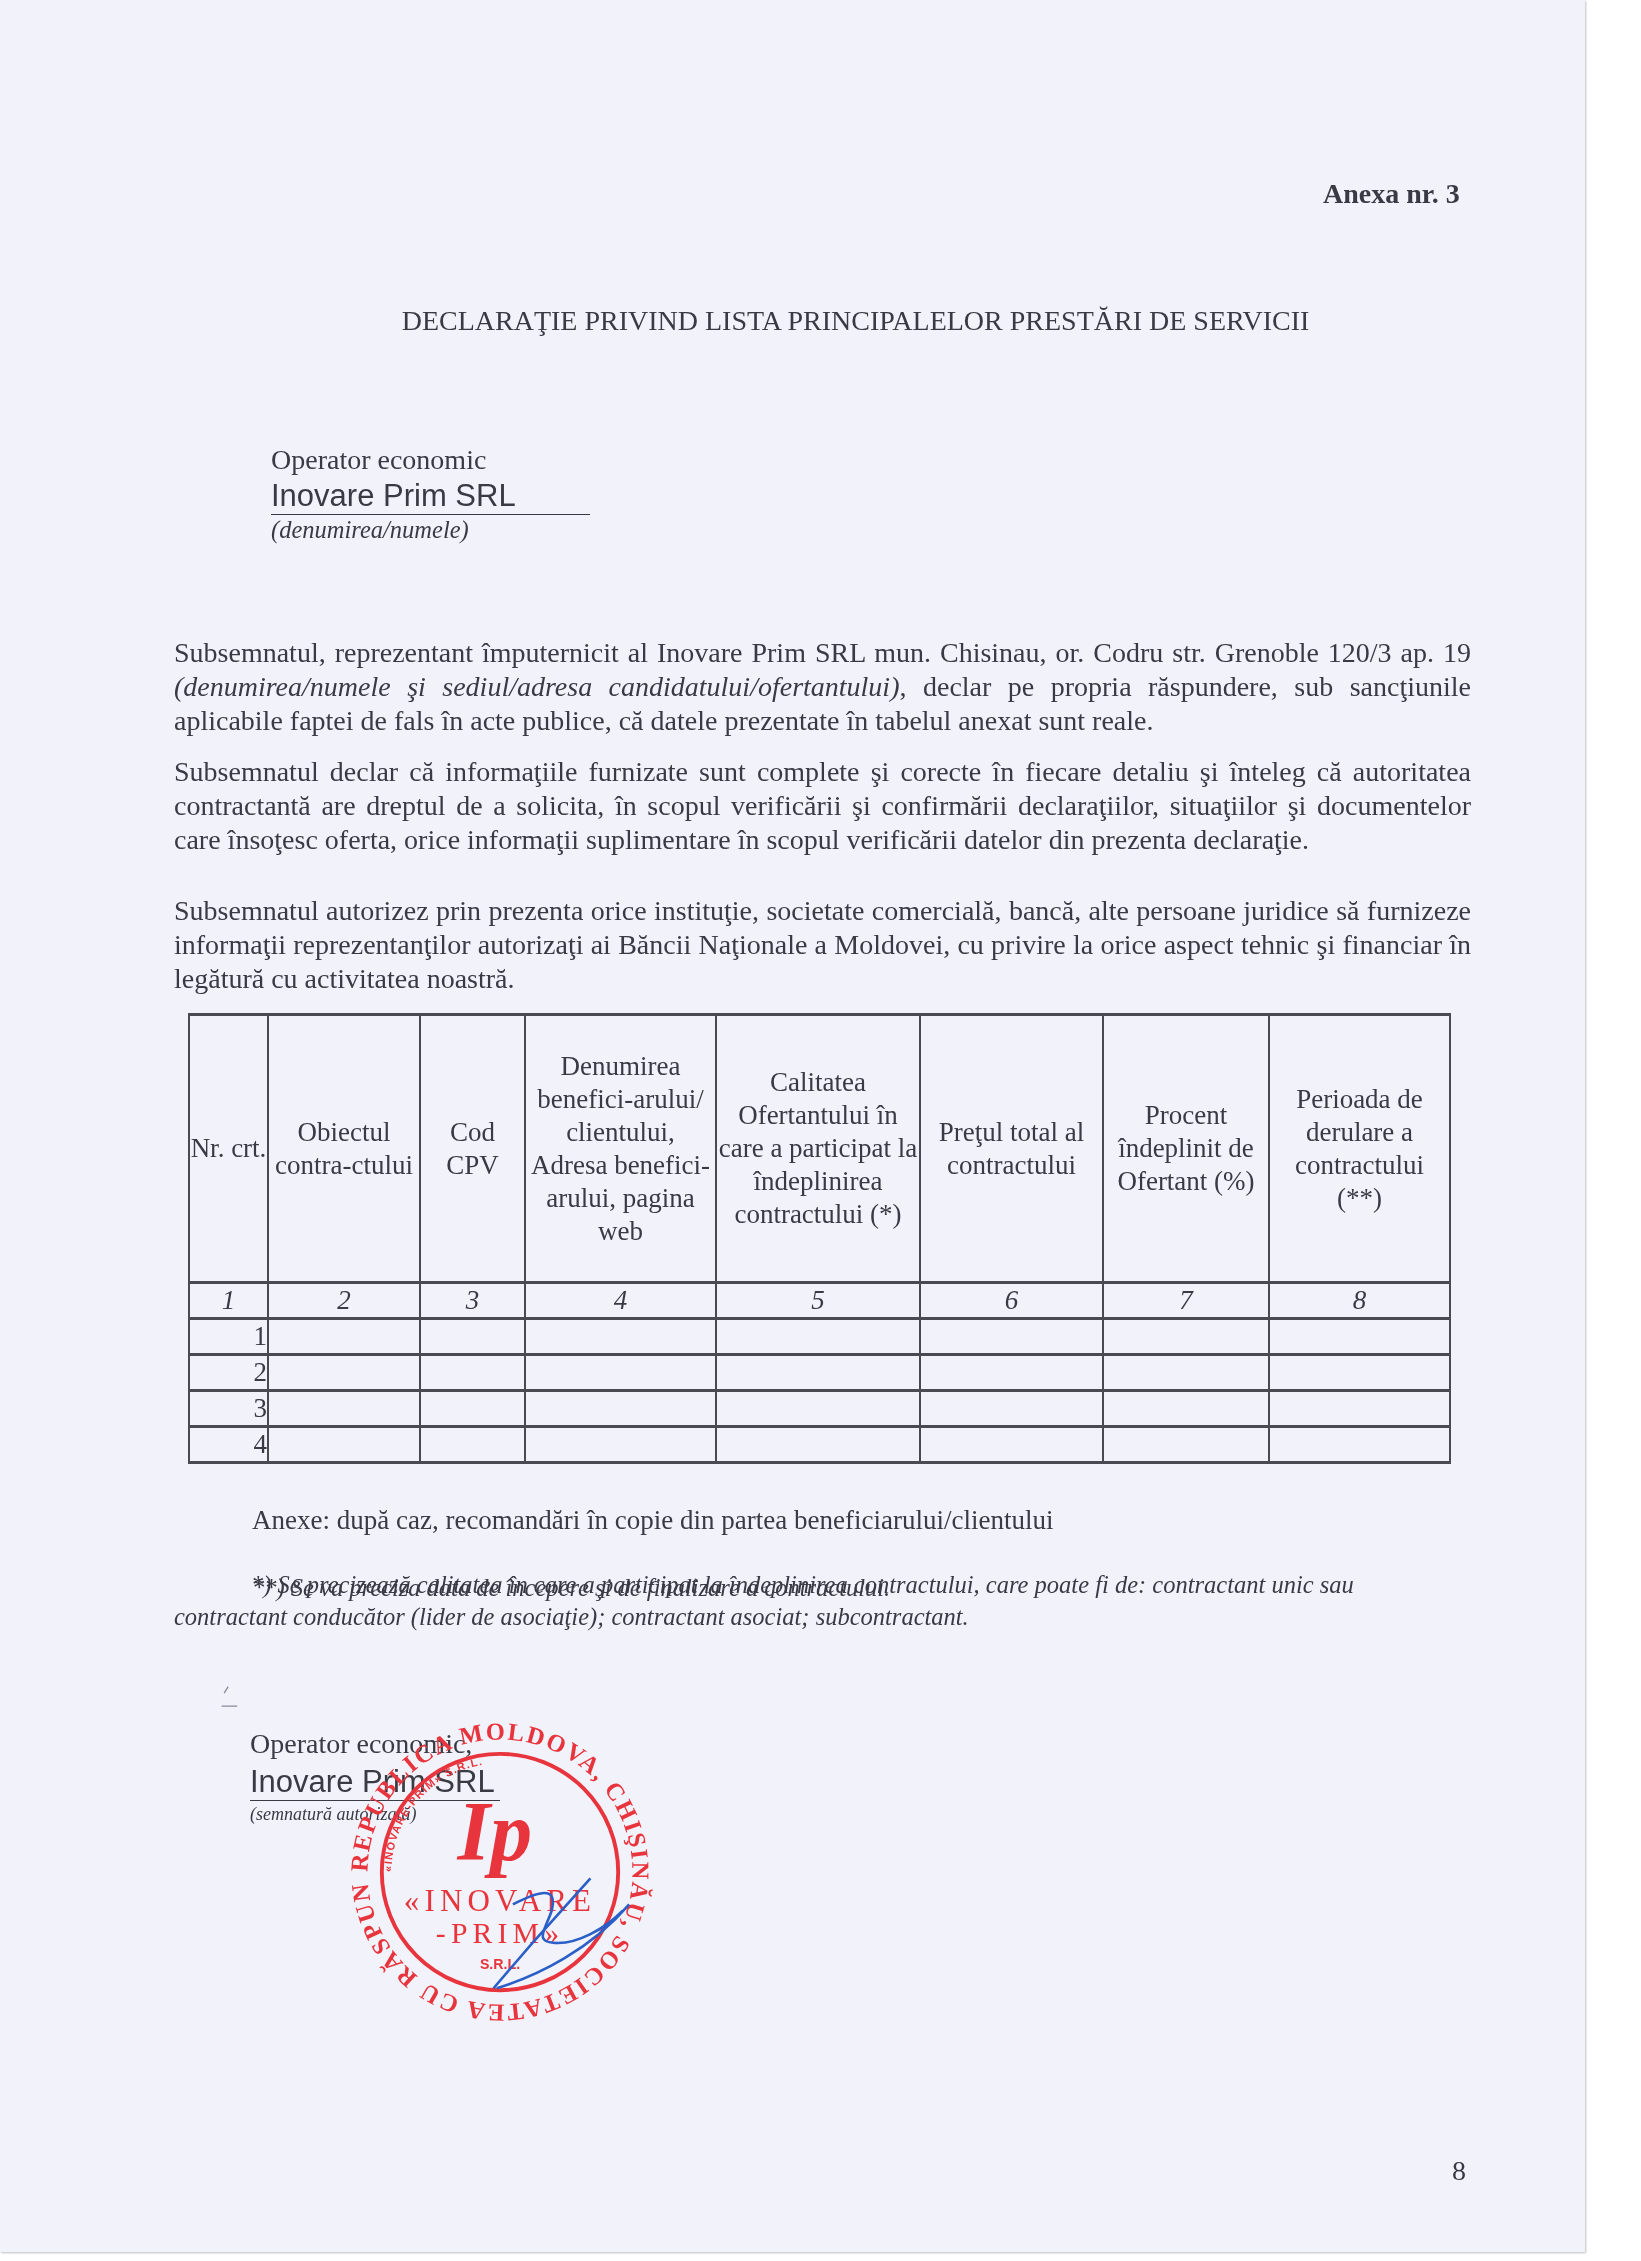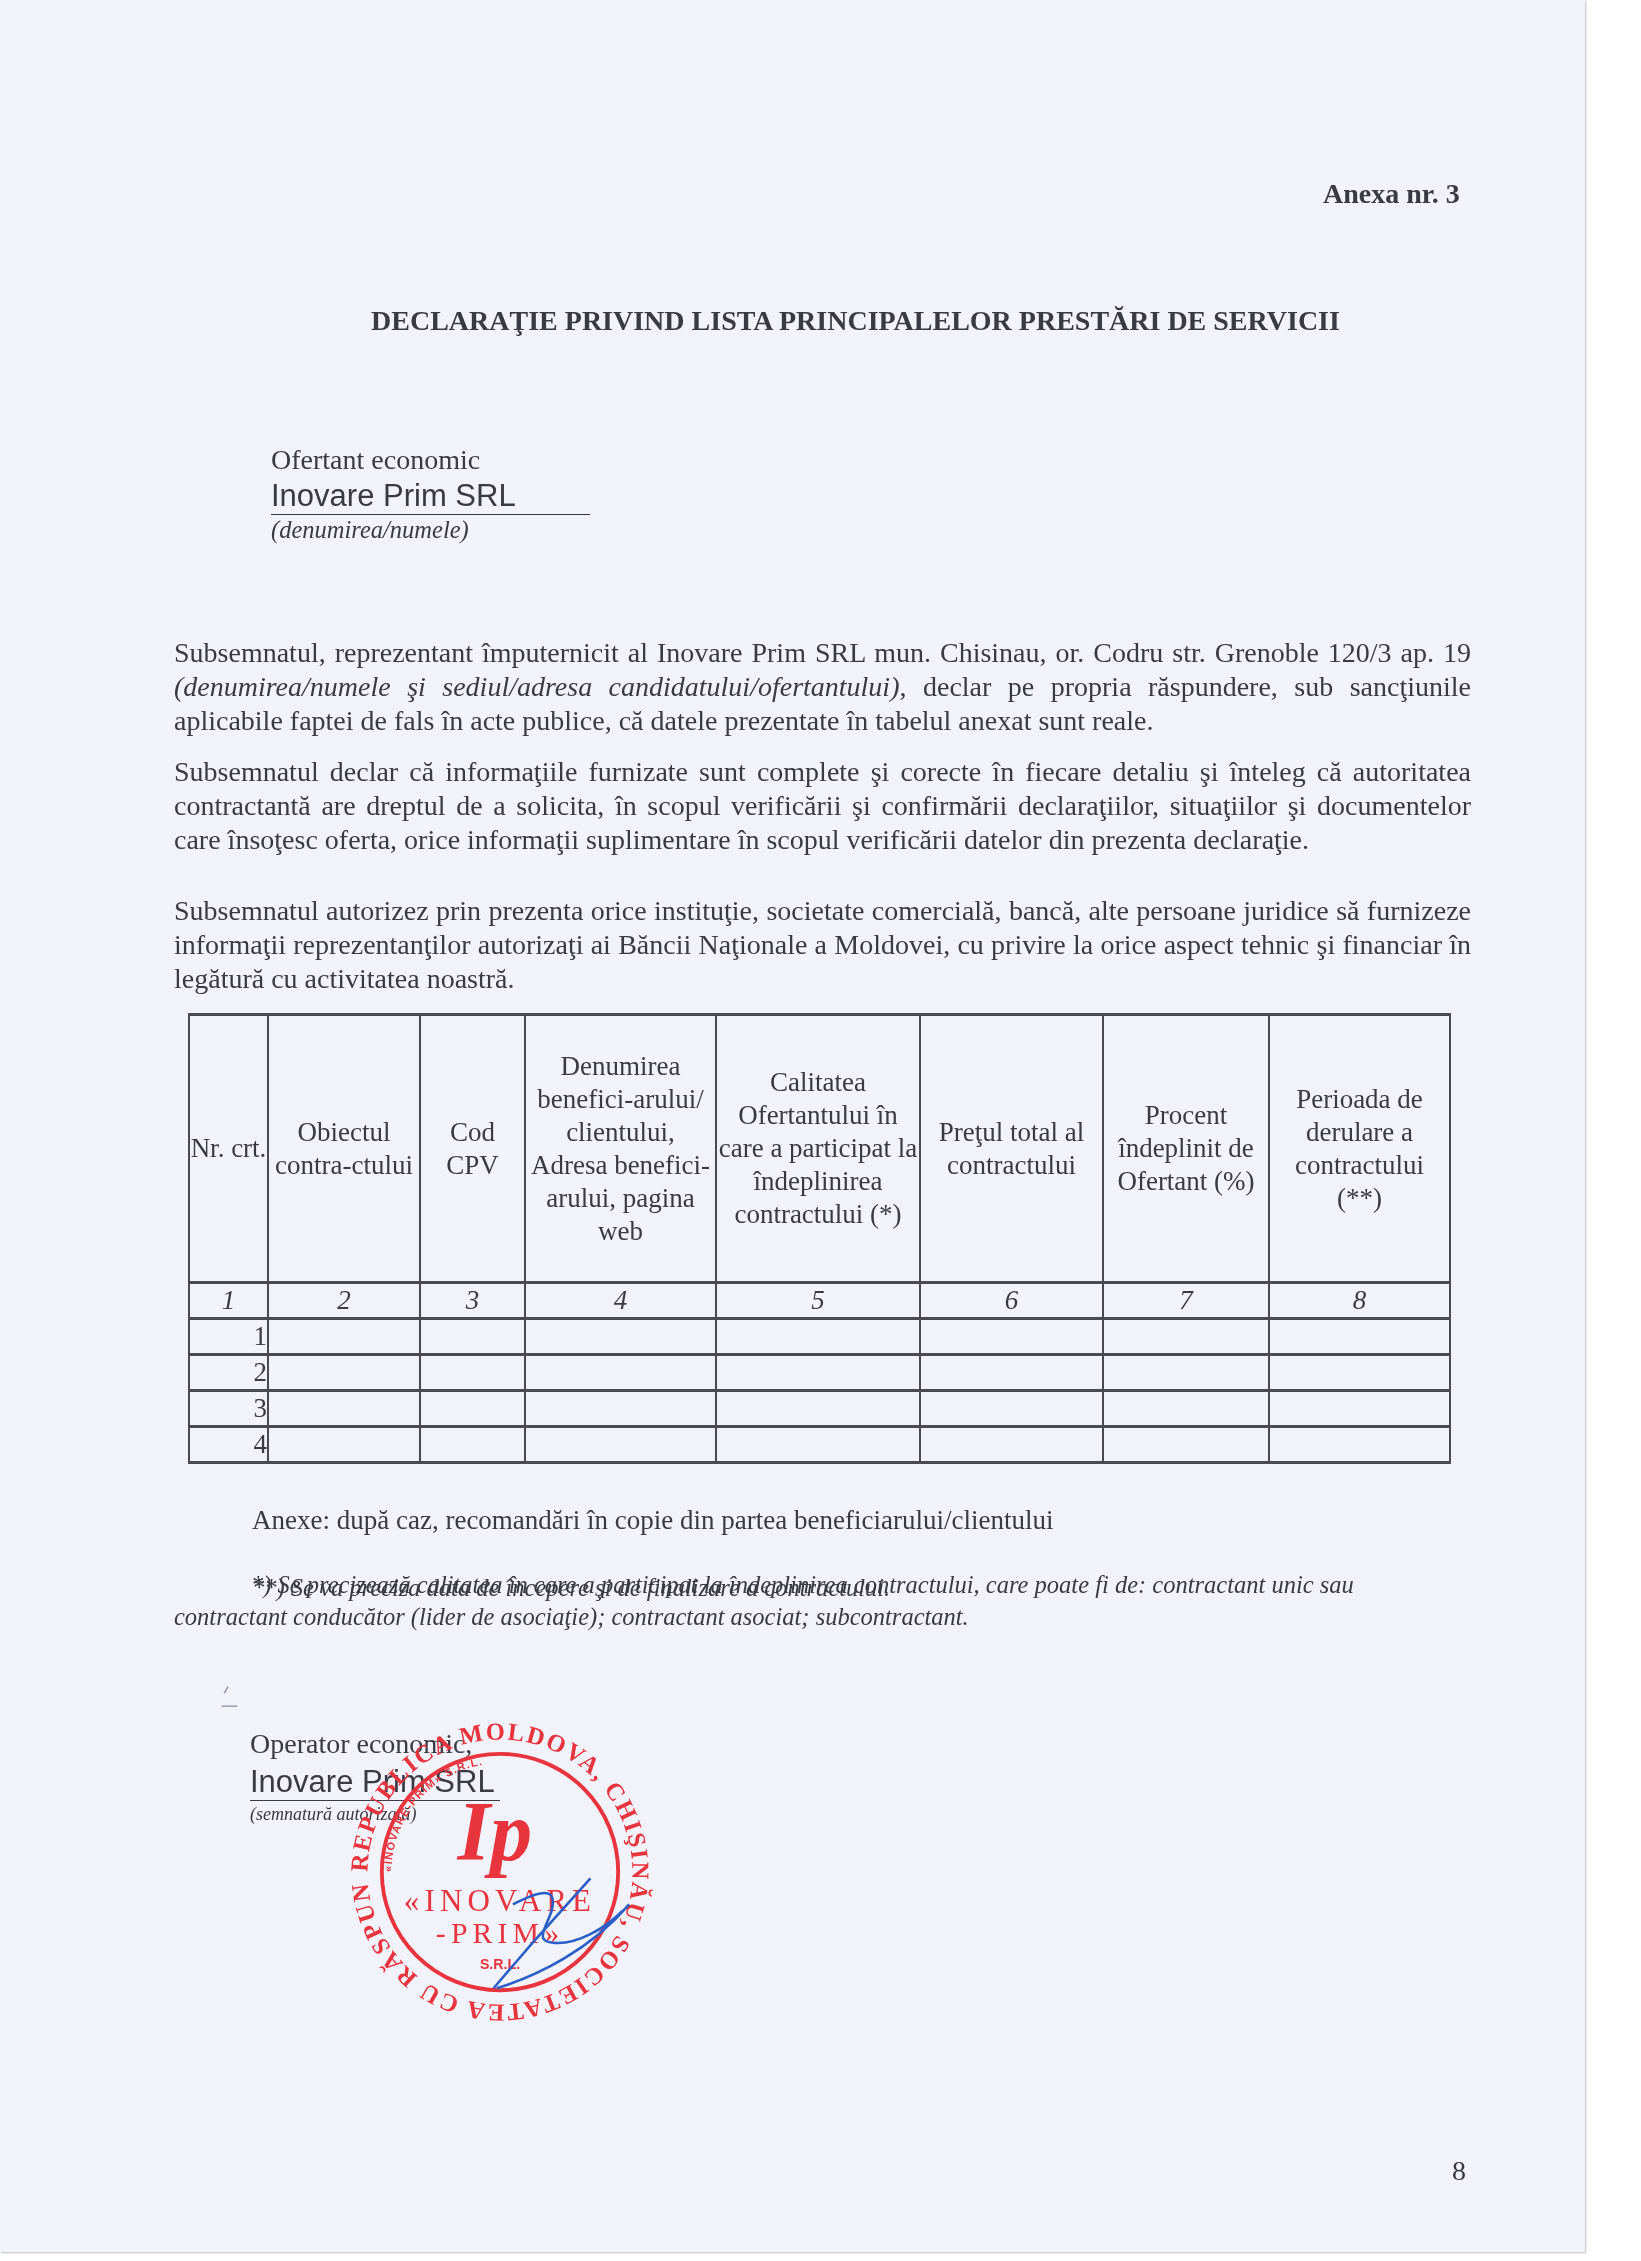--- a/index.html
+++ b/index.html
@@ -9,21 +9,21 @@
     font-family:"Liberation Serif", "DejaVu Serif", serif;
     color:#3a3a44;
   }
   .paper {
     position:absolute; left:0; top:0; width:1585px; height:2252px;
     background:#f2f2fa;
     box-shadow: 1.3px 1.3px 1.9px rgba(0,0,0,0.25);
   }
   .abs { position:absolute; }
   .annex { left:1323px; top:178px; font-size:28px; font-weight:bold; }
-  .title { left:194px; width:1323px; text-align:center; font-weight:bold; font-size:28px; line-height:35px; top:303px; }
+  .title { left:194px; width:1323px; text-align:center; font-weight:normal; font-size:28px; line-height:35px; top:303px; }
   .op-label { left:271px; top:444px; font-size:28px; }
   .op-name { left:271px; top:478px; font-size:31px; font-family:"Liberation Sans", "DejaVu Sans", sans-serif; border-bottom:1.9px solid #3a3a44; padding-right:74px; line-height:36px; }
   .op-hint { left:271px; top:516px; font-size:24.5px; font-style:italic; }
   .para { left:174px; width:1297px; font-size:28px; line-height:34px; text-align:justify; }
   .p1 { top:636px; }
   .p2 { top:740px;margin-top:15px; }
   .p3 { top:894px; }
   .p1 .i { font-style:italic; }
 
   table.grid {
@@ -56,21 +56,21 @@
 <body>
 
 <div class="paper"></div>
 
 <div class="abs annex">Anexa nr. 3</div>
 
 <div class="abs title">
   <div>DECLARAŢIE PRIVIND LISTA PRINCIPALELOR PRESTĂRI DE SERVICII</div>
 </div>
 
-<div class="abs op-label">Ofertant economic</div>
+<div class="abs op-label">Operator economic</div>
 <div class="abs op-name">Inovare Prim SRL</div>
 <div class="abs op-hint">(denumirea/numele)</div>
 
 <div class="abs para p1"><span>Subsemnatul, reprezentant împuternicit al Inovare Prim SRL mun. Chisinau, or. Codru str. Grenoble 120/3 ap. 19 </span><span class="i">(denumirea/numele şi sediul/adresa candidatului/ofertantului)</span><span>, declar pe propria răspundere, sub sancţiunile aplicabile faptei de fals în acte publice, că datele prezentate în tabelul anexat sunt reale.</span></div>
 <div class="abs para p2">Subsemnatul declar că informaţiile furnizate sunt complete şi corecte în fiecare detaliu şi înteleg că autoritatea contractantă are dreptul de a solicita, în scopul verificării şi confirmării declaraţiilor, situaţiilor şi documentelor care însoţesc oferta, orice informaţii suplimentare în scopul verificării datelor din prezenta declaraţie.</div>
 <div class="abs para p3">Subsemnatul autorizez prin prezenta orice instituţie, societate comercială, bancă, alte persoane juridice să furnizeze informaţii reprezentanţilor autorizaţi ai Băncii Naţionale a Moldovei, cu privire la orice aspect tehnic şi financiar în legătură cu activitatea noastră.</div>
 
 <table class="grid">
   <colgroup>
     <col style="width:79px">

